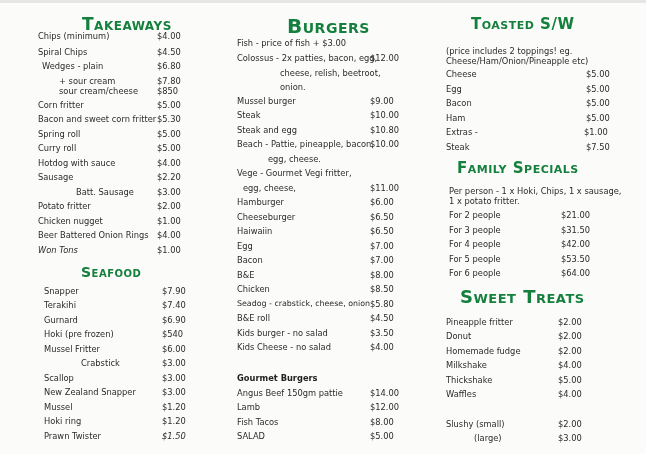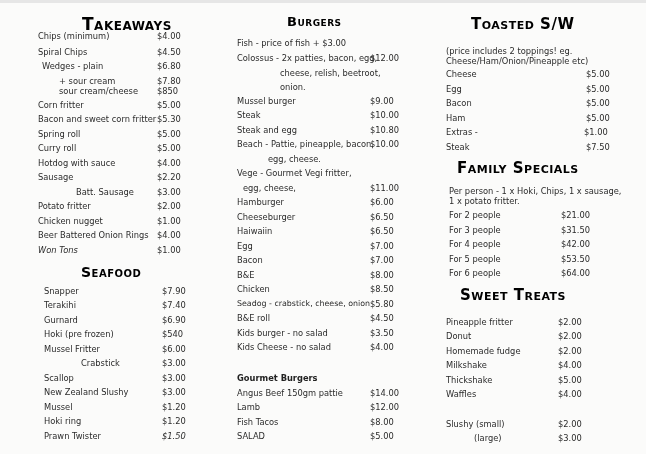--- a/index.html
+++ b/index.html
@@ -9,21 +9,21 @@
     font-family: "DejaVu Sans", sans-serif;
     color: #2a2a2a;
     position: relative;
   }
   .topline { position: absolute; left: 0; top: 0; width: 646px; height: 3px; background: #e6e6e6; }
   .heading {
     position: absolute;
     font-family: "DejaVu Sans", sans-serif;
     font-weight: bold;
     font-variant: small-caps;
-    color: #000000;
+    color: #15803d;
     letter-spacing: 0.5px;
     white-space: nowrap;
   }
   .row {
     position: absolute;
     font-size: 8.3px;
     line-height: 10px;
     white-space: nowrap;
     color: #2b2b2b;
   }
@@ -110,35 +110,35 @@
 
   <div class="row" style="left:44px; top:344px;">Mussel Fritter</div>
   <div class="price" style="left:162px; top:344px;">$6.00</div>
 
   <div class="row" style="left:44px; top:358px;padding-left:37px;">Crabstick</div>
   <div class="price" style="left:162px; top:358px;">$3.00</div>
 
   <div class="row" style="left:44px; top:373px;text-align:center;">Scallop</div>
   <div class="price" style="left:162px; top:373px;">$3.00</div>
 
-  <div class="row" style="left:44px; top:387px;">New Zealand Slushy</div>
+  <div class="row" style="left:44px; top:387px;">New Zealand Snapper</div>
   <div class="price" style="left:162px; top:387px;">$3.00</div>
 
   <div class="row" style="left:44px; top:402px;">Mussel</div>
   <div class="price" style="left:162px; top:402px;">$1.20</div>
 
   <div class="row" style="left:44px; top:416px;">Hoki ring</div>
   <div class="price" style="left:162px; top:416px;">$1.20</div>
 
   <div class="row" style="left:44px; top:431px;">Prawn Twister</div>
   <div class="price" style="left:162px; top:431px;font-style:italic;">$1.50</div>
 </div>
 
 <div>
-  <div class="heading" style="left:287px; top:14px; font-size:13px;">Burgers</div>
+  <div class="heading" style="left:287px; top:14px; font-size:20px;">Burgers</div>
 
   <div class="row" style="left:237px; top:38px;">Fish  - price of fish + $3.00</div>
 
   <div class="row" style="left:237px; top:53px;">Colossus - 2x patties, bacon, egg,</div>
   <div class="price" style="left:370px; top:53px;">$12.00</div>
 
   <div class="row" style="left:280px; top:68px;">cheese, relish, beetroot,</div>
 
   <div class="row" style="left:280px; top:82px;">onion.</div>
 
@@ -250,21 +250,21 @@
   <div class="price" style="left:561px; top:239px;">$42.00</div>
 
   <div class="row" style="left:449px; top:254px;">For 5 people</div>
   <div class="price" style="left:561px; top:254px;">$53.50</div>
 
   <div class="row" style="left:449px; top:268px;">For 6 people</div>
   <div class="price" style="left:561px; top:268px;">$64.00</div>
 </div>
 
 <div>
-  <div class="heading" style="left:460px; top:286px; font-size:15px;">Sweet Treats</div>
+  <div class="heading" style="left:460px; top:286px; font-size:18px;">Sweet Treats</div>
 
   <div class="row" style="left:446px; top:317px;">Pineapple fritter</div>
   <div class="price" style="left:558px; top:317px;">$2.00</div>
 
   <div class="row" style="left:446px; top:331px;">Donut</div>
   <div class="price" style="left:558px; top:331px;">$2.00</div>
 
   <div class="row" style="left:446px; top:346px;">Homemade fudge</div>
   <div class="price" style="left:558px; top:346px;">$2.00</div>
 

